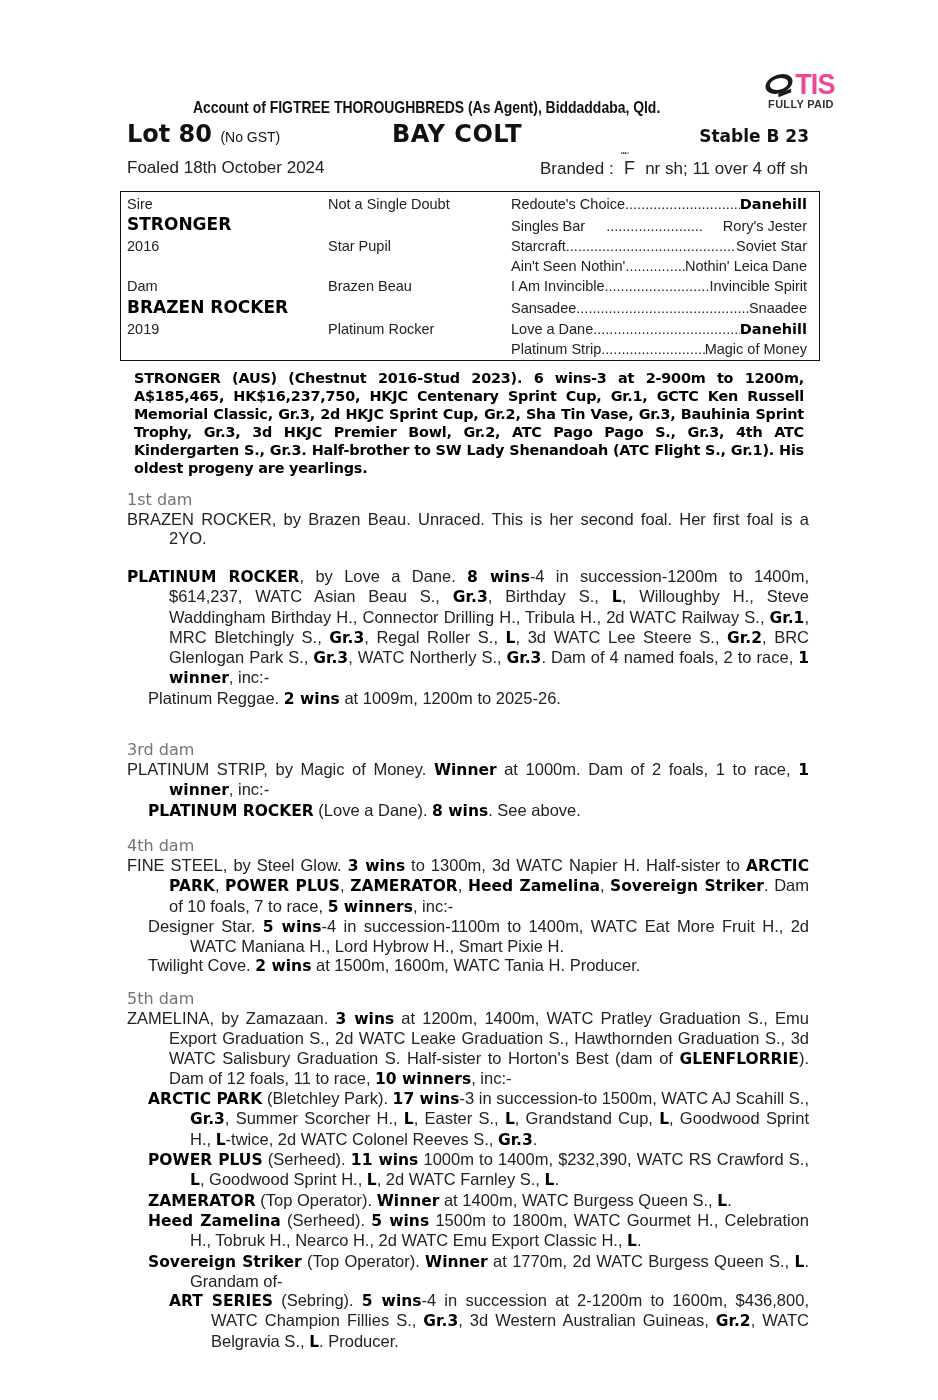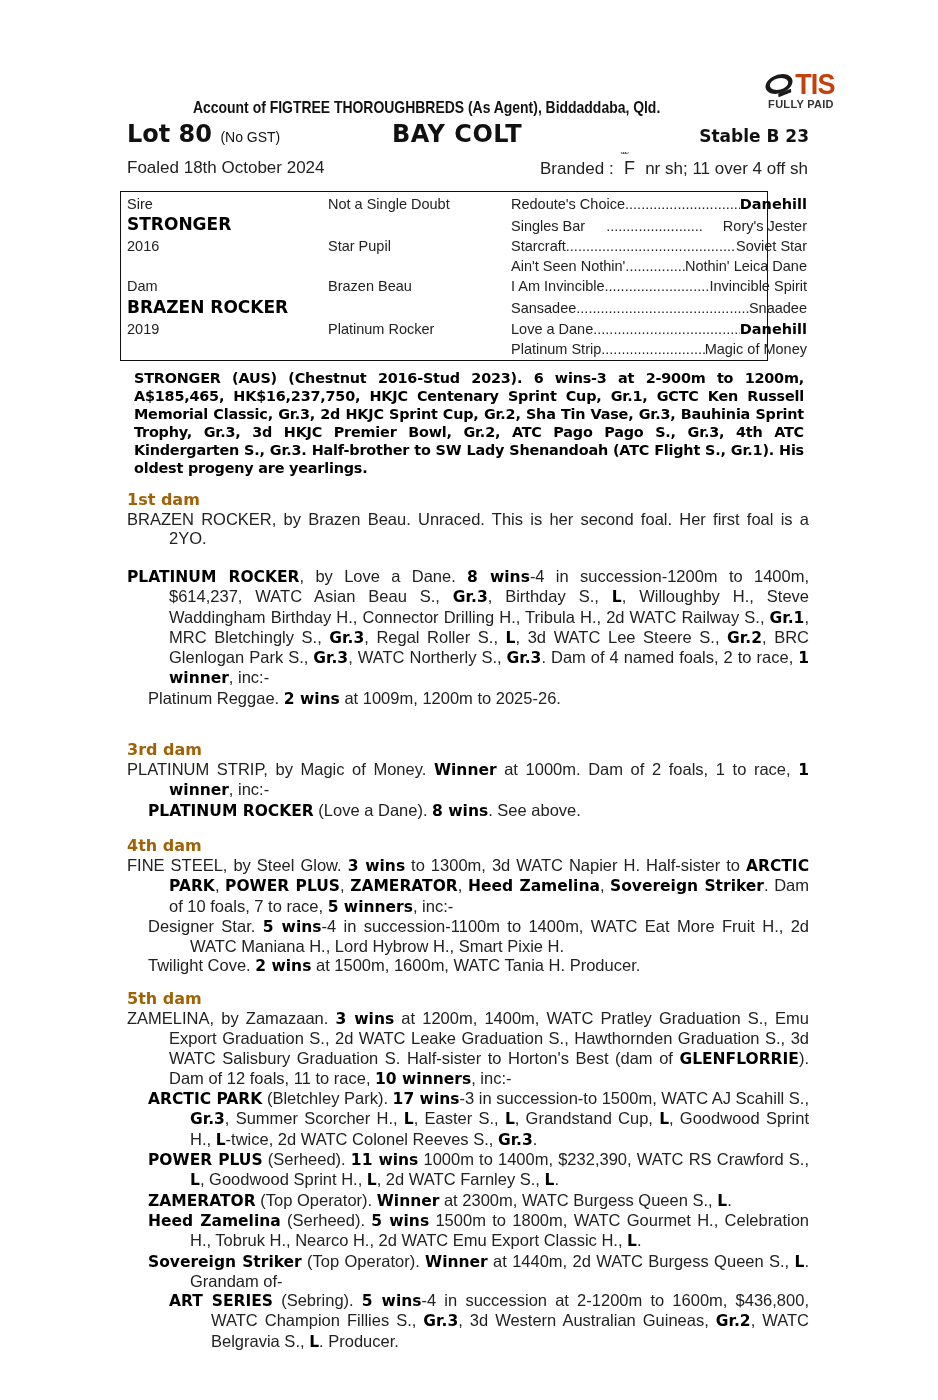--- a/index.html
+++ b/index.html
@@ -1,56 +1,56 @@
 <!DOCTYPE html>
 <html><head>
 <meta charset="utf-8">
 <style>
   html, body { margin: 0; padding: 0; background: #ffffff; }
   body { width: 938px; height: 1400px; position: relative; color: #111; font-family: "Liberation Sans", sans-serif; overflow: hidden; }
   .page { position: absolute; left: 0; top: 0; width: 938px; height: 1400px; }
 
   
   .logo { position: absolute; left: 758px; top: 70px; width: 86px; text-align: center; }
-  .logo-mark { font-family: "Liberation Sans", sans-serif; font-weight: 900; font-size: 30px; font-style: italic; letter-spacing: -1px; line-height: 28px; color: #c2410c; display: flex; justify-content: center; align-items: center; }
+  .logo-mark { font-family: "Liberation Sans", sans-serif; font-weight: 900; font-size: 30px; font-style: italic; letter-spacing: -1px; line-height: 28px; color: #ec4899; display: flex; justify-content: center; align-items: center; }
   .logo-mark .q { display: inline-block; width: 26px; height: 20px; border: 4px solid #1a1a1a; border-radius: 50%; transform: skewX(-20deg); box-sizing: border-box; margin-right: 1px; position: relative; }
   .logo-mark .q:after { content: ""; position: absolute; right: -6px; bottom: -5px; width: 12px; height: 4px; background: #1a1a1a; transform: rotate(-25deg); }
   .logo-mark .tis { font-style: normal; transform: scaleX(0.9); display: inline-block; }
   .logo-sub { font-weight: 700; font-size: 11px; letter-spacing: 0.3px; color: #333; line-height: 12px; }
 
   .account { position: absolute; left: 193px; top: 98px; font-family: "Liberation Sans", sans-serif; font-weight: 700; font-size: 17px; transform: scaleX(0.82); transform-origin: left top; white-space: nowrap; }
 
   .lot-row { position: absolute; left: 127px; top: 120px; width: 682px; height: 32px; }
   .lot { position: absolute; left: 0; top: 0; font-family: "DejaVu Sans", sans-serif; font-weight: 900; font-size: 24px; }
   .lot .nogst { font-family: "Liberation Sans", sans-serif; font-weight: 400; font-size: 14px; }
   .colour { position: absolute; left: 265px; top: 0; font-family: "DejaVu Sans", sans-serif; font-weight: 900; font-size: 24px; letter-spacing: 0.5px; }
   .stable { position: absolute; right: 0; top: 6px; font-family: "DejaVu Sans", sans-serif; font-weight: 900; font-size: 17px; }
 
   .foaled { position: absolute; left: 127px; top: 158px; font-size: 17px; color: #222; }
   .branded { position: absolute; right: 130px; top: 158px; font-size: 17px; color: #222; white-space: nowrap; }
   .brand-mark { display: inline-block; position: relative; width: 18px; text-align: center; font-size: 18px; margin: 0 2px; }
   .brand-mark .crown { position: absolute; left: 0; top: -9px; font-size: 11px; letter-spacing: -2px; line-height: 8px; }
 
   
-  .pedigree { position: absolute; left: 120px; top: 191px; width: 648px; height: 170px; border: 1.5px solid #111; box-sizing: border-box; }
+  .pedigree { position: absolute; left: 120px; top: 191px; width: 700px; height: 170px; border: 1.5px solid #111; box-sizing: border-box; }
   .ped-cell { position: absolute; font-size: 14.5px; color: #222; white-space: nowrap; line-height: 18px; }
   .ped-big { font-family: "DejaVu Sans", sans-serif; font-weight: 900; font-size: 17px; color: #000; }
   .ped-gg { position: absolute; left: 390px; width: 296px; display: flex; font-size: 14.5px; color: #222; line-height: 18px; white-space: nowrap; overflow: hidden; }
   .ped-gg .l { flex: 0 0 auto; }
   .ped-gg .dots { flex: 1 1 auto; overflow: hidden; }
   .ped-gg .dots:after { content: "...................................................................................................................."; letter-spacing: 0px; }
   .ped-gg .r { flex: 0 0 auto; }
   .ped-gg .r.bold { font-family: "DejaVu Sans", sans-serif; font-weight: 900; color: #000; }
 
   
   .stud-note { position: absolute; left: 134px; top: 369px; width: 670px; font-family: "DejaVu Sans", sans-serif; font-weight: 900; font-size: 14.4px; line-height: 18px; text-align: justify; color: #000; letter-spacing: -0.2px; }
 
   
   .section { position: absolute; left: 127px; width: 682px; font-size: 16.5px; line-height: 19.3px; color: #222; }
-  .section h3 { margin: 0; font-family: "DejaVu Sans", sans-serif; font-weight: 700; font-size: 16px; color: #a16207; line-height: 20px; }
+  .section h3 { margin: 0; font-family: "DejaVu Sans", sans-serif; font-weight: 400; font-size: 16px; color: #737373; line-height: 20px; }
   .para { text-align: justify; padding-left: 42px; text-indent: -42px; margin: 0; }
   .para.i1 { padding-left: 63px; text-indent: -42px; }
   .para.i2 { padding-left: 84px; text-indent: -42px; }
   .b { font-family: "DejaVu Sans", sans-serif; font-weight: 900; color: #000; font-size: 15.5px; }
 </style>
 </head>
 <body>
 
 <div class="page">
 
@@ -160,20 +160,20 @@
         <p class="para i1"><span>Designer Star. </span><span class="b">5 wins</span><span>-4 in succession-1100m to 1400m, WATC Eat More Fruit H., 2d WATC Maniana H., Lord Hybrow H., Smart Pixie H.</span></p>
         <p class="para i1"><span>Twilight Cove. </span><span class="b">2 wins</span><span> at 1500m, 1600m, WATC Tania H. Producer.</span></p>
       </div>
   </div>
   <div class="section" style="top:989px;">
     <h3>5th dam</h3>
     <div class="paras">
         <p class="para"><span>ZAMELINA, by Zamazaan. </span><span class="b">3 wins</span><span> at 1200m, 1400m, WATC Pratley Graduation S., Emu Export Graduation S., 2d WATC Leake Graduation S., Hawthornden Graduation S., 3d WATC Salisbury Graduation S. Half-sister to Horton's Best (dam of </span><span class="b">GLENFLORRIE</span><span>). Dam of 12 foals, 11 to race, </span><span class="b">10 winners</span><span>, inc:-</span></p>
         <p class="para i1"><span class="b">ARCTIC PARK</span><span> (Bletchley Park). </span><span class="b">17 wins</span><span>-3 in succession-to 1500m, WATC AJ Scahill S., </span><span class="b">Gr.3</span><span>, Summer Scorcher H., </span><span class="b">L</span><span>, Easter S., </span><span class="b">L</span><span>, Grandstand Cup, </span><span class="b">L</span><span>, Goodwood Sprint H., </span><span class="b">L</span><span>-twice, 2d WATC Colonel Reeves S., </span><span class="b">Gr.3</span><span>.</span></p>
         <p class="para i1"><span class="b">POWER PLUS</span><span> (Serheed). </span><span class="b">11 wins</span><span> 1000m to 1400m, $232,390, WATC RS Crawford S., </span><span class="b">L</span><span>, Goodwood Sprint H., </span><span class="b">L</span><span>, 2d WATC Farnley S., </span><span class="b">L</span><span>.</span></p>
-        <p class="para i1"><span class="b">ZAMERATOR</span><span> (Top Operator). </span><span class="b">Winner</span><span> at 2300m, WATC Burgess Queen S., </span><span class="b">L</span><span>.</span></p>
+        <p class="para i1"><span class="b">ZAMERATOR</span><span> (Top Operator). </span><span class="b">Winner</span><span> at 1400m, WATC Burgess Queen S., </span><span class="b">L</span><span>.</span></p>
         <p class="para i1"><span class="b">Heed Zamelina</span><span> (Serheed). </span><span class="b">5 wins</span><span> 1500m to 1800m, WATC Gourmet H., Celebration H., Tobruk H., Nearco H., 2d WATC Emu Export Classic H., </span><span class="b">L</span><span>.</span></p>
-        <p class="para i1"><span class="b">Sovereign Striker</span><span> (Top Operator). </span><span class="b">Winner</span><span> at 1440m, 2d WATC Burgess Queen S., </span><span class="b">L</span><span>. Grandam of-</span></p>
+        <p class="para i1"><span class="b">Sovereign Striker</span><span> (Top Operator). </span><span class="b">Winner</span><span> at 1770m, 2d WATC Burgess Queen S., </span><span class="b">L</span><span>. Grandam of-</span></p>
         <p class="para i2"><span class="b">ART SERIES</span><span> (Sebring). </span><span class="b">5 wins</span><span>-4 in succession at 2-1200m to 1600m, $436,800, WATC Champion Fillies S., </span><span class="b">Gr.3</span><span>, 3d Western Australian Guineas, </span><span class="b">Gr.2</span><span>, WATC Belgravia S., </span><span class="b">L</span><span>. Producer.</span></p>
       </div>
   </div>
 
 </div>
 
 </body></html>

